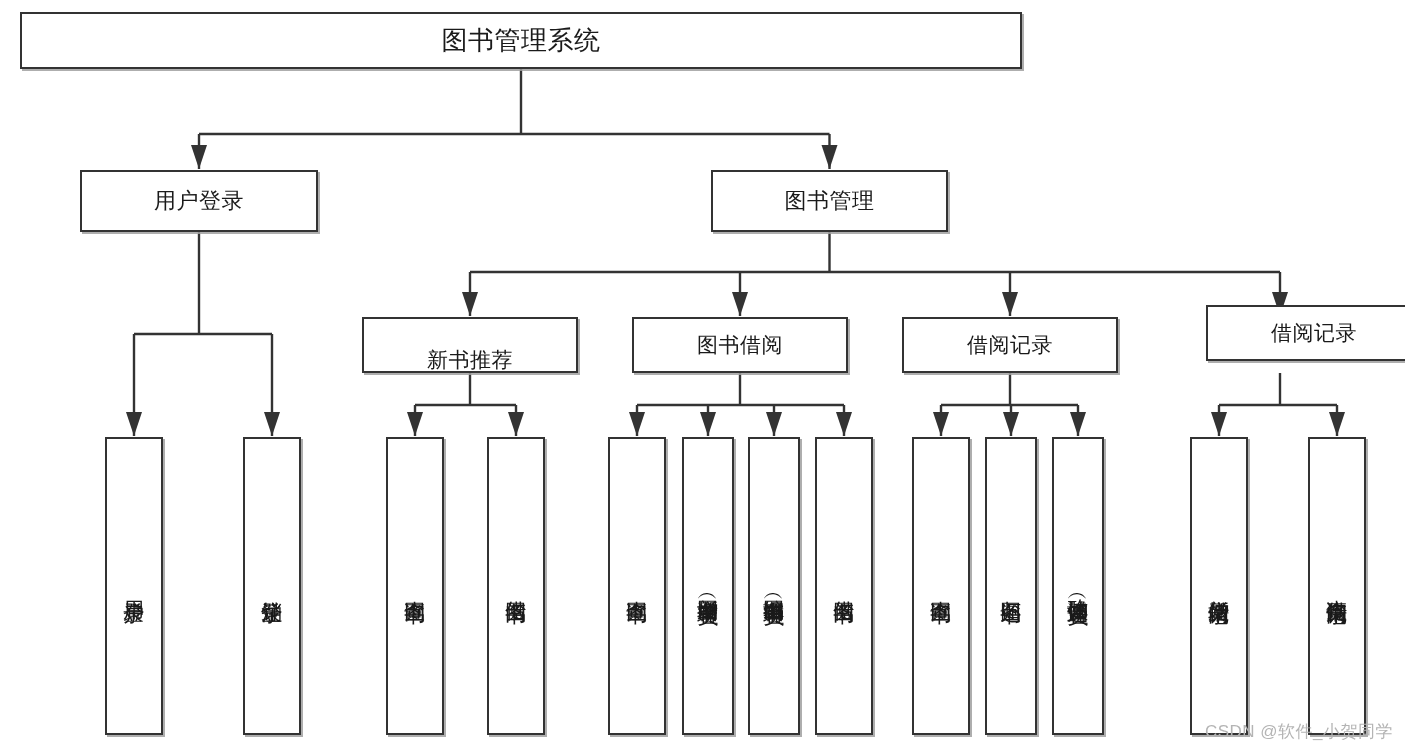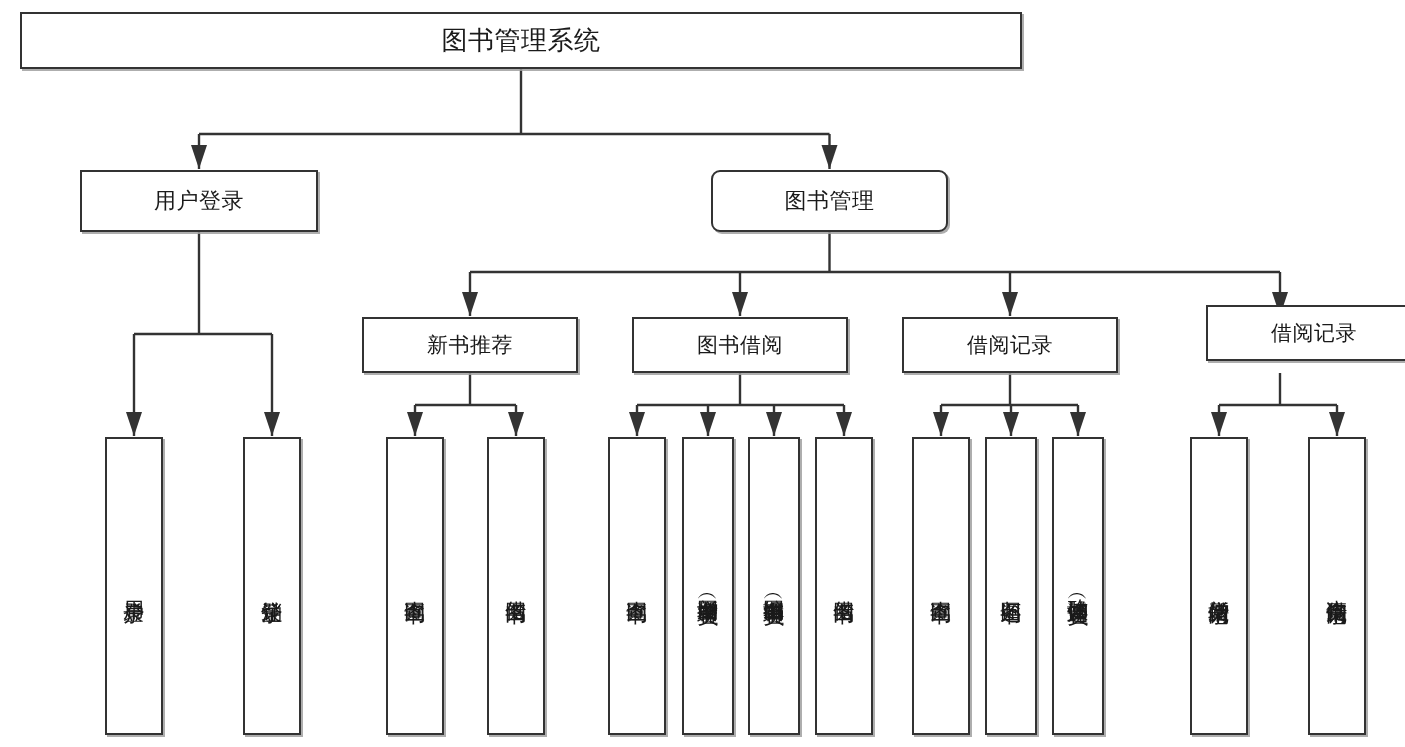--- a/index.html
+++ b/index.html
@@ -139,24 +139,24 @@
       <polygon points="1329,412 1345,412 1337,436" class="arrow-head"></polygon>
     </svg>
 
   <div id="node-layer">
       <div class="node-box level-root" style="left: 20px; top: 12px; width: 1002px; height: 57px;">
         <div class="node-label-h">图书管理系统</div>
       </div>
       <div class="node-box level-1" style="left: 80px; top: 170px; width: 238px; height: 62px;">
         <div class="node-label-h">用户登录</div>
       </div>
-      <div class="node-box level-1" style="left: 711px; top: 170px; width: 237px; height: 62px; border-radius: 9px;">
+      <div class="node-box level-1" style="left: 711px; top: 170px; width: 237px; height: 62px;">
         <div class="node-label-h">图书管理</div>
       </div>
-      <div class="node-box level-2" style="left: 362px; top: 317px; width: 216px; height: 56px;">
+      <div class="node-box level-2" style="left: 362px; top: 317px; width: 216px; height: 56px; align-items: flex-end;">
         <div class="node-label-h">新书推荐</div>
       </div>
       <div class="node-box level-2" style="left: 632px; top: 317px; width: 216px; height: 56px;">
         <div class="node-label-h">图书借阅</div>
       </div>
       <div class="node-box level-2" style="left: 902px; top: 317px; width: 216px; height: 56px;">
         <div class="node-label-h">借阅记录</div>
       </div>
       <div class="node-box level-2" style="left: 1172px; top: 305px; width: 216px; height: 56px; margin-left: 34px;">
         <div class="node-label-h">借阅记录</div>
@@ -195,13 +195,14 @@
         <div class="node-label-v">确认归还（管理员）</div>
       </div>
       <div class="node-box level-leaf" style="left: 1190px; top: 437px; width: 58px; height: 298px;">
         <div class="node-label-v">新增借阅记录</div>
       </div>
       <div class="node-box level-leaf" style="left: 1308px; top: 437px; width: 58px; height: 298px;">
         <div class="node-label-v">查询借阅记录</div>
       </div>
     </div>
 
+  <div class="watermark">CSDN @软件_小贺同学</div>
 </div>
 
 </body></html>

